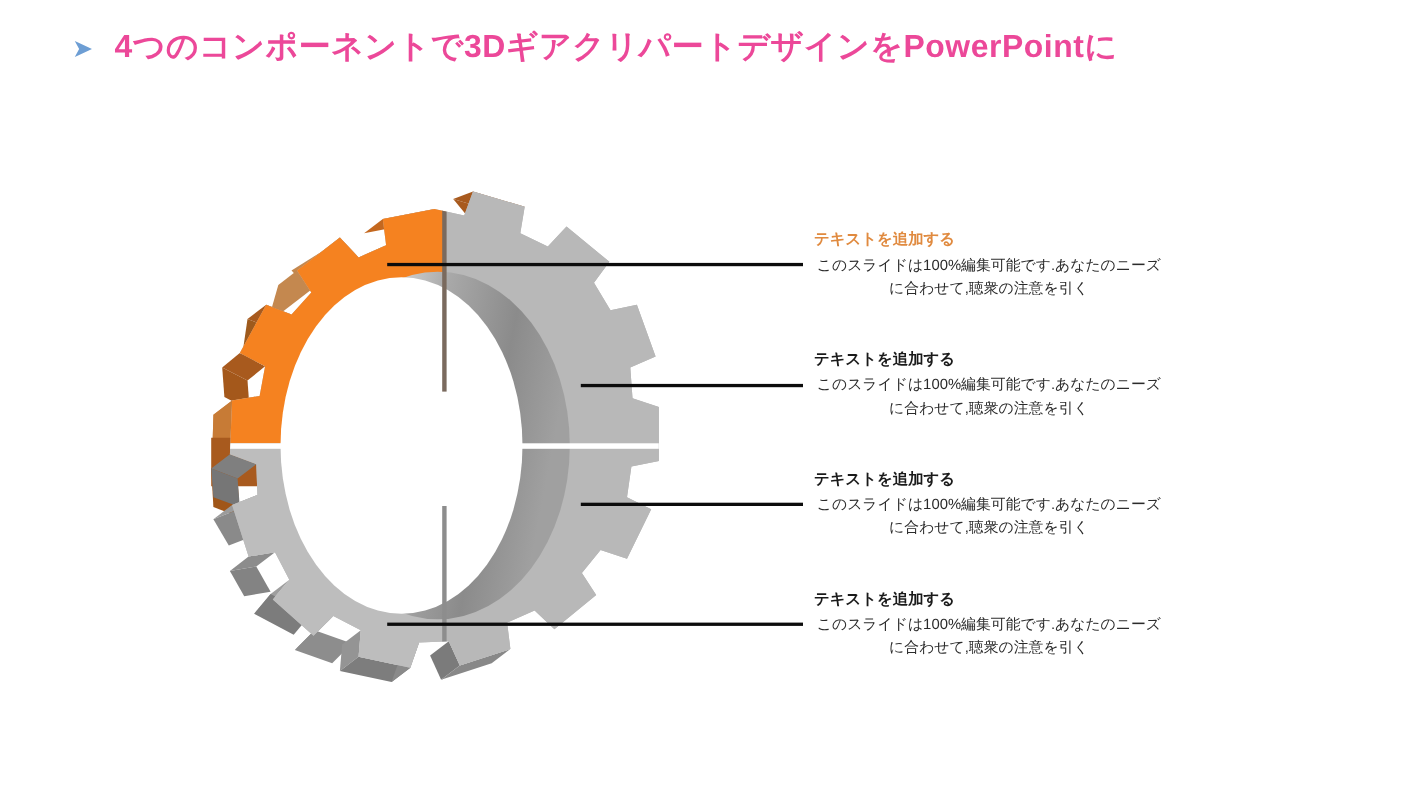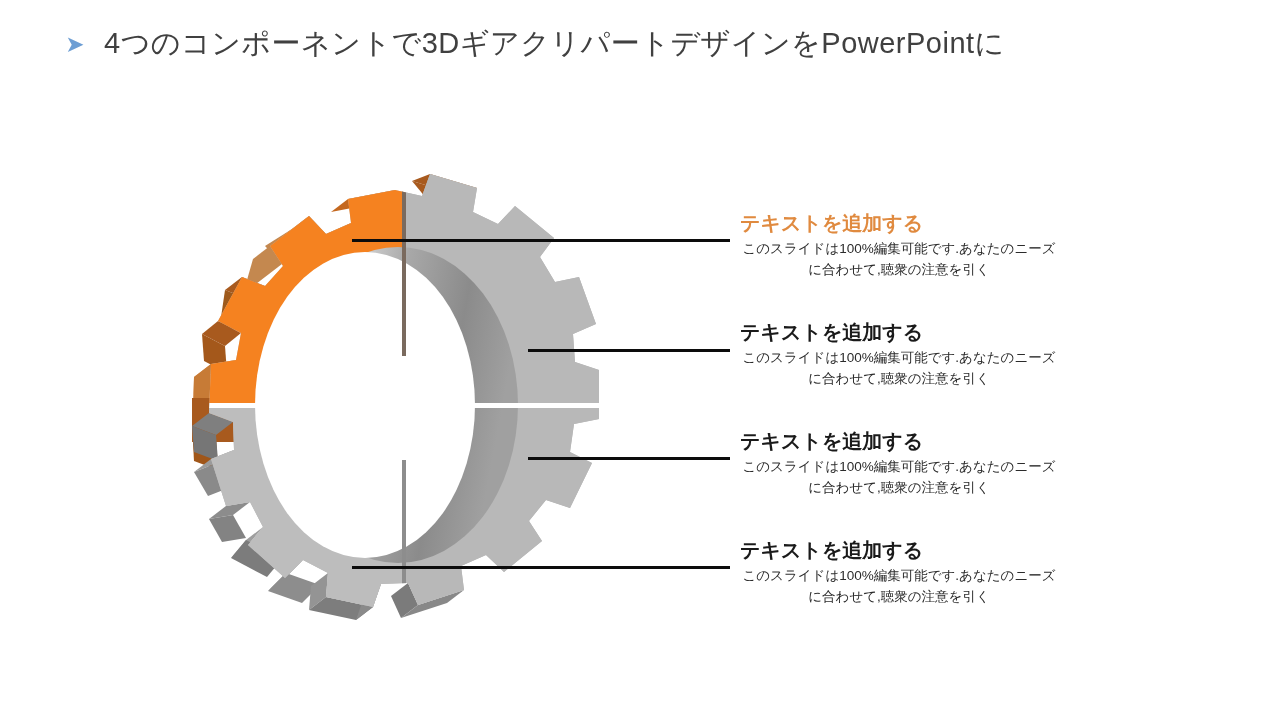--- a/index.html
+++ b/index.html
@@ -38,22 +38,22 @@
     display: inline-block;
     width: 26px;
     height: 28px;
     line-height: 28px;
     font-size: 23px;
     color: #6d9ed4;
     text-align: center;
   }
   .title-text {
     font-size: 29px;
-    font-weight: normal;
-    color: #404040;
+    font-weight: bold;
+    color: #ec4899;
     letter-spacing: 0.5px;
     line-height: 1.1;
   }
 
   
   .gear-wrap {
     position: absolute;
     left: 130px;
     top: 160px;
     width: 500px;
@@ -72,26 +72,27 @@
     position: absolute;
     height: 3px;
     background: #0c0c0c;
   }
 
   .callout {
     position: absolute;
     width: 330px;
   }
   .callout-title {
-    font-size: 20px;
+    font-size: 14px;
     font-weight: bold;
     color: #1a1a1a;
     line-height: 1.35;
     margin: 0 0 2px 0;
     white-space: nowrap;
+    font-family: Liberation Mono, monospace;
   }
   .callout-title.accent { color: #e08a3f; }
   .callout-body {
     font-size: 13.5px;
     color: #2b2b2b;
     line-height: 1.55;
     margin: 0;
     width: 318px;
     word-break: break-all;
     text-align: center;

